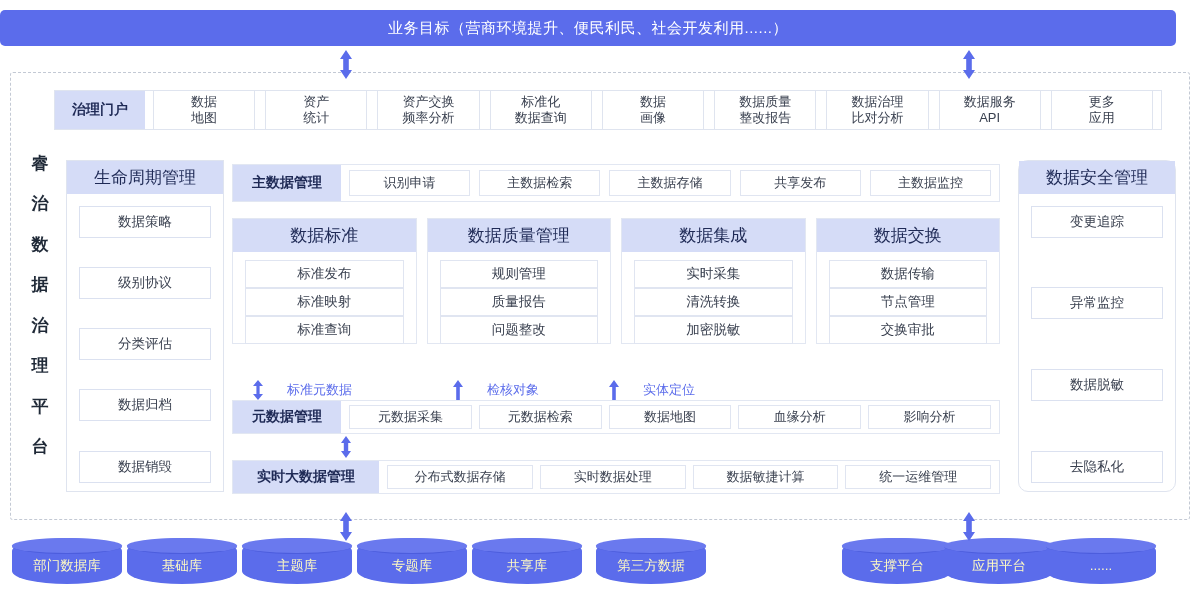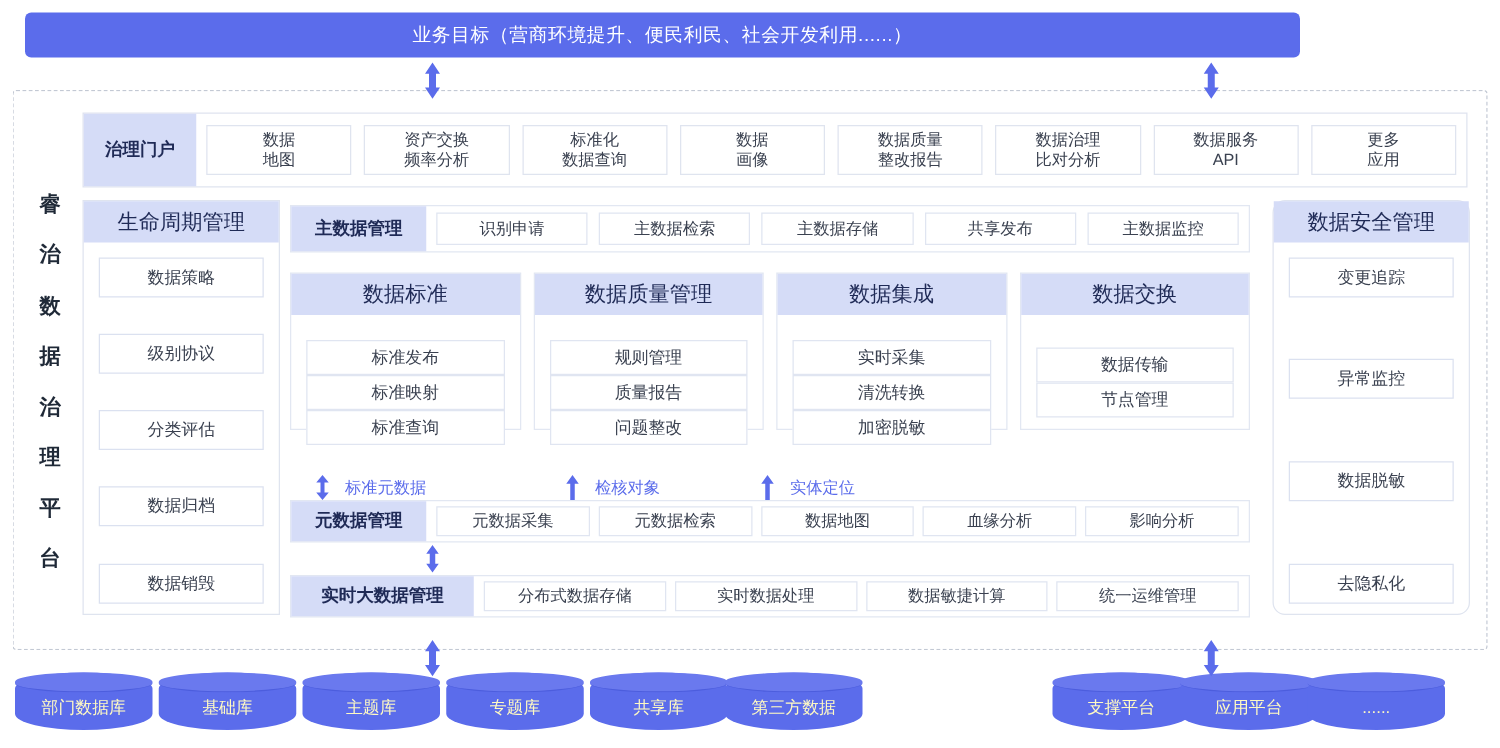--- a/index.html
+++ b/index.html
@@ -13,22 +13,22 @@
   #root {
     position: relative;
     width: 1200px;
     height: 598px;
     background: #ffffff;
   }
 
   
   .goal-banner {
     position: absolute;
-    left: 20px; top: 10px;
-    width: 1020px; height: 36px;
+    left: 0; top: 10px;
+    width: 1176px; height: 36px;
     background: #5b6ceb;
     border-radius: 5px;
     display: flex; align-items: center; justify-content: center;
     color: #ffffff;
     font-size: 15px;
     font-weight: 400;
     letter-spacing: 0.5px;
   }
 
   
@@ -65,22 +65,22 @@
     font-weight: normal;
     font-size: 17px;
     text-align: center;
     padding: 7px 0 6px;
     line-height: 1.15;
   }
 
   
   .portal-row {
     position: absolute;
-    left: 66px; top: 90px;
-    width: 1108px; height: 60px;
+    left: 54px; top: 90px;
+    width: 1108px; height: 40px;
     display: flex; align-items: stretch;
     border: 1px solid #dfe4ef;
     background: #ffffff;
   }
   .portal-label {
     width: 90px;
     background: #d5dcf7;
     color: #1f2a56;
     font-weight: bold;
     font-size: 14px;
@@ -173,36 +173,35 @@
   .mid-panel {
     flex: 1;
     border: 1px solid #e2e7f2;
     background: #ffffff;
     display: flex; flex-direction: column;
   }
   .mid-body {
     flex: 1;
     padding: 8px 12px 9px;
     display: flex; flex-direction: column;
-    justify-content: flex-end;
-    margin-top: 12px;
+    justify-content: flex-start;
   }
   .mid-item {
     height: 28px;
     border: 1px solid #e0e5f1;
     background: #ffffff;
     color: #3a4150;
     font-size: 13.5px;
     display: flex; align-items: center; justify-content: center;
   }
 
   
   .flow-label {
     position: absolute;
-    display: flex; align-items: center; gap: 12px;
+    display: flex; align-items: center; gap: 23px;
     color: #5b6ceb;
     font-size: 13px;
   }
   .flow-label .lbl { color: #5b6ceb; }
 
   
   .meta-row {
     position: absolute;
     left: 232px; top: 400px;
     width: 768px; height: 34px;
@@ -291,20 +290,22 @@
       <span>理</span>
       <span>平</span>
       <span>台</span>
     </div>
 
   <div class="portal-row">
     <div class="portal-label">治理门户</div>
     <div class="portal-items" id="portal-items">
         <div class="portal-cell">数据
 地图</div>
+        <div class="portal-cell">资产
+统计</div>
         <div class="portal-cell">资产交换
 频率分析</div>
         <div class="portal-cell">标准化
 数据查询</div>
         <div class="portal-cell">数据
 画像</div>
         <div class="portal-cell">数据质量
 整改报告</div>
         <div class="portal-cell">数据治理
 比对分析</div>
@@ -370,20 +371,21 @@
           <div class="mid-item">实时采集</div>
           <div class="mid-item">清洗转换</div>
           <div class="mid-item">加密脱敏</div>
         </div>
       </div>
       <div class="mid-panel">
         <div class="panel-head">数据交换</div>
         <div class="mid-body">
           <div class="mid-item">数据传输</div>
           <div class="mid-item">节点管理</div>
+          <div class="mid-item">交换审批</div>
         </div>
       </div>
     </div>
 
   <div class="flow-label" style="left:252px; top:380px;">
     <svg width="12" height="20" viewBox="0 0 12 20">
       <polygon points="6,0 11,6 7.6,6 7.6,14 11,14 6,20 1,14 4.4,14 4.4,6 1,6" fill="#5b6ceb"></polygon>
     </svg>
     <span class="lbl">标准元数据</span>
   </div>
@@ -430,21 +432,21 @@
       </div>
       <div class="db" style="left: 242px; top: 0px;">
         <span class="dbtxt">主题库</span>
       </div>
       <div class="db" style="left: 357px; top: 0px;">
         <span class="dbtxt">专题库</span>
       </div>
       <div class="db" style="left: 472px; top: 0px;">
         <span class="dbtxt">共享库</span>
       </div>
-      <div class="db" style="left: 580px; top: 0px;">
+      <div class="db" style="left: 596px; top: 0px;">
         <span class="dbtxt">第三方数据</span>
       </div>
       <div class="db" style="left: 842px; top: 0px;">
         <span class="dbtxt">支撑平台</span>
       </div>
       <div class="db" style="left: 944px; top: 0px;">
         <span class="dbtxt">应用平台</span>
       </div>
       <div class="db" style="left: 1046px; top: 0px;">
         <span class="dbtxt">......</span>

